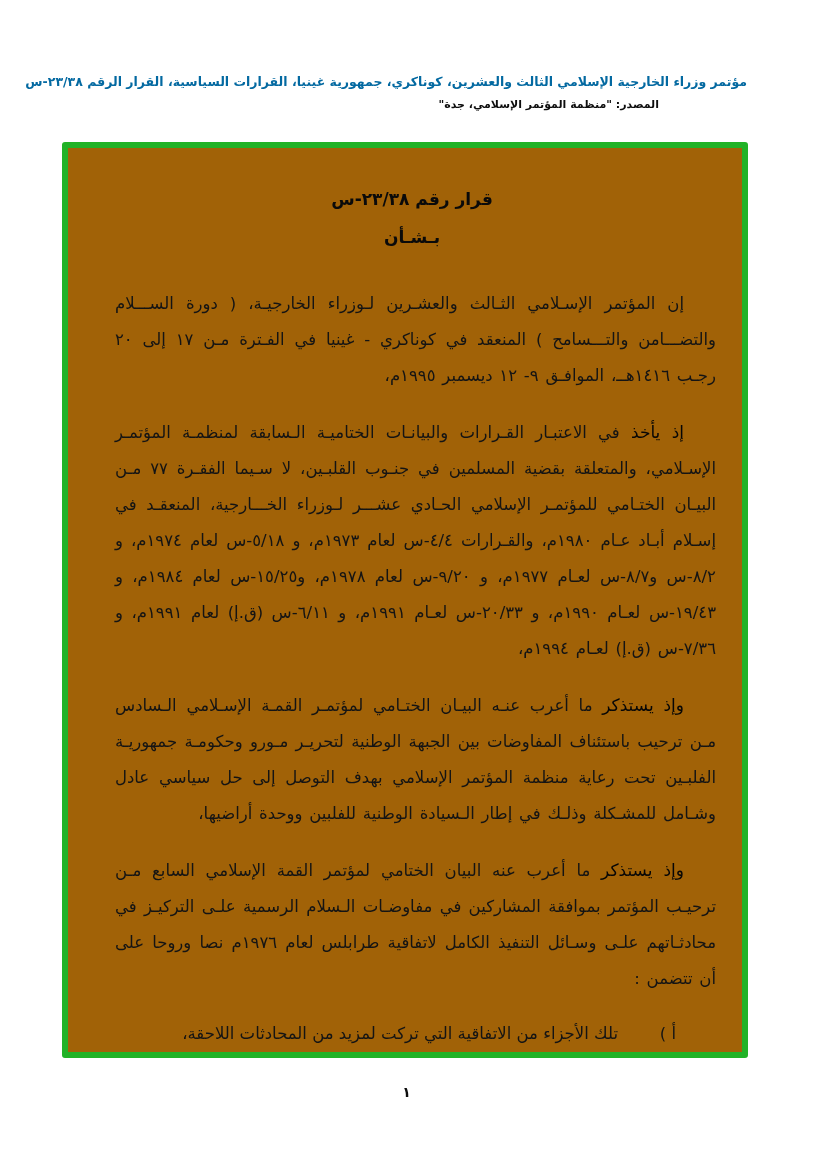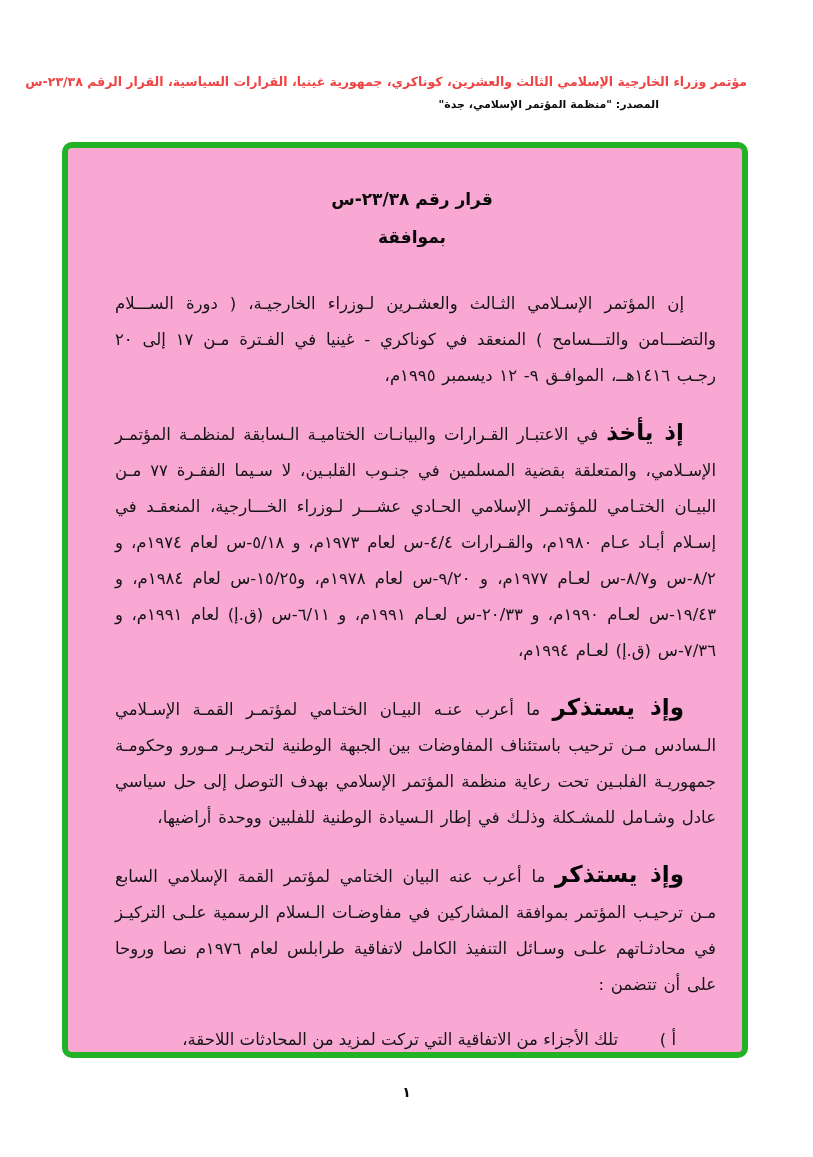--- a/index.html
+++ b/index.html
@@ -22,65 +22,65 @@
     right: 66px;
     left: 60px;
     direction: rtl;
     text-align: right;
   }
   .page-header .hline1 {
     font-size: 12.5px;
     font-weight: bold;
     letter-spacing: 0px;
     white-space: nowrap;
-    color: #ef4444;
+    color: #0369a1;
     padding-left: 41px;
   }
   .page-header .hline2 {
     font-size: 11px;
     font-weight: bold;
     margin-top: 9px;
     margin-right: 88px;
     text-align: right;
     color: #0d0d0d;
   }
   .green-frame {
     position: absolute;
     left: 62px;
     top: 142px;
     width: 686px;
     height: 916px;
     box-sizing: border-box;
     border: 6px solid #21b226;
-    border-radius: 10px;
+    border-radius: 3px;
     padding: 32px 26px 0 40px;
     overflow: hidden;
-    background: #f9a8d4;
+    background: #a16207;
   }
   .doc-title {
     text-align: center;
     font-weight: bold;
     font-size: 17px;
     line-height: 38px;
     margin-bottom: 30px;
     color: #0a0a0a;
   }
   .body-text p {
     direction: rtl;
     text-align: justify;
     font-size: 16.5px;
     line-height: 36px;
     margin: 0 0 20px 7px;
     text-indent: 32px;
     word-spacing: 1.5px;
     color: #141414;
   }
   .lead {
-    font-weight: bold;
-    font-size: 23px;
+    font-weight: normal;
+    font-size: 17px;
     color: #060606;
   }
   .list-item {
     display: flex;
     direction: rtl;
     padding-right: 40px;
     margin-top: 6px;
     font-size: 16.5px;
     line-height: 34px;
     color: #141414;
@@ -109,21 +109,21 @@
 
 <div class="page-header">
   <div class="hline1">مؤتمر وزراء الخارجية الإسلامي الثالث والعشرين، كوناكري، جمهورية غينيا، القرارات السياسية، القرار الرقم ٢٣/٣٨-س</div>
   <div class="hline2">المصدر:  "منظمة المؤتمر الإسلامي، جدة"</div>
 </div>
 
 <div class="green-frame">
 
   <div class="doc-title">
     <div>قرار رقم ٢٣/٣٨-س</div>
-    <div>بموافقة</div>
+    <div>بـشـأن</div>
   </div>
 
   <div class="body-text">
 
     <p><span>إن المؤتمر الإسـلامي الثـالث والعشـرين لـوزراء الخارجيـة، ( دورة الســـلام والتضـــامن والتـــسامح ) المنعقد في كوناكري - غينيا في الفـترة مـن ١٧ إلى ٢٠ رجـب ١٤١٦هــ، الموافـق ٩- ١٢ ديسمبر ١٩٩٥م،</span></p>
 
     <p><span class="lead">إذ يأخذ</span> <span>في الاعتبـار القـرارات والبيانـات الختاميـة الـسابقة لمنظمـة المؤتمـر الإسـلامي، والمتعلقة بقضية المسلمين في جنـوب القلبـين، لا سـيما الفقـرة ٧٧ مـن البيـان الختـامي للمؤتمـر الإسلامي الحـادي عشـــر لـوزراء الخـــارجية، المنعقـد في إسـلام أبـاد عـام ١٩٨٠م، والقـرارات ٤/٤-س لعام ١٩٧٣م، و ٥/١٨-س لعام ١٩٧٤م، و ٨/٢-س و٨/٧-س لعـام ١٩٧٧م، و ٩/٢٠-س لعام ١٩٧٨م، و١٥/٢٥-س لعام ١٩٨٤م، و ١٩/٤٣-س لعـام ١٩٩٠م، و ٢٠/٣٣-س لعـام ١٩٩١م، و ٦/١١-س (ق.إ) لعام ١٩٩١م، و ٧/٣٦-س (ق.إ) لعـام ١٩٩٤م،</span></p>
 
     <p><span class="lead">وإذ يستذكر</span> <span>ما أعرب عنـه البيـان الختـامي لمؤتمـر القمـة الإسـلامي الـسادس مـن ترحيب باستئناف المفاوضات بين الجبهة الوطنية لتحريـر مـورو وحكومـة جمهوريـة الفلبـين تحت رعاية منظمة المؤتمر الإسلامي بهدف التوصل إلى حل سياسي عادل وشـامل للمشـكلة وذلـك في إطار الـسيادة الوطنية للفلبين ووحدة أراضيها،</span></p>
 

